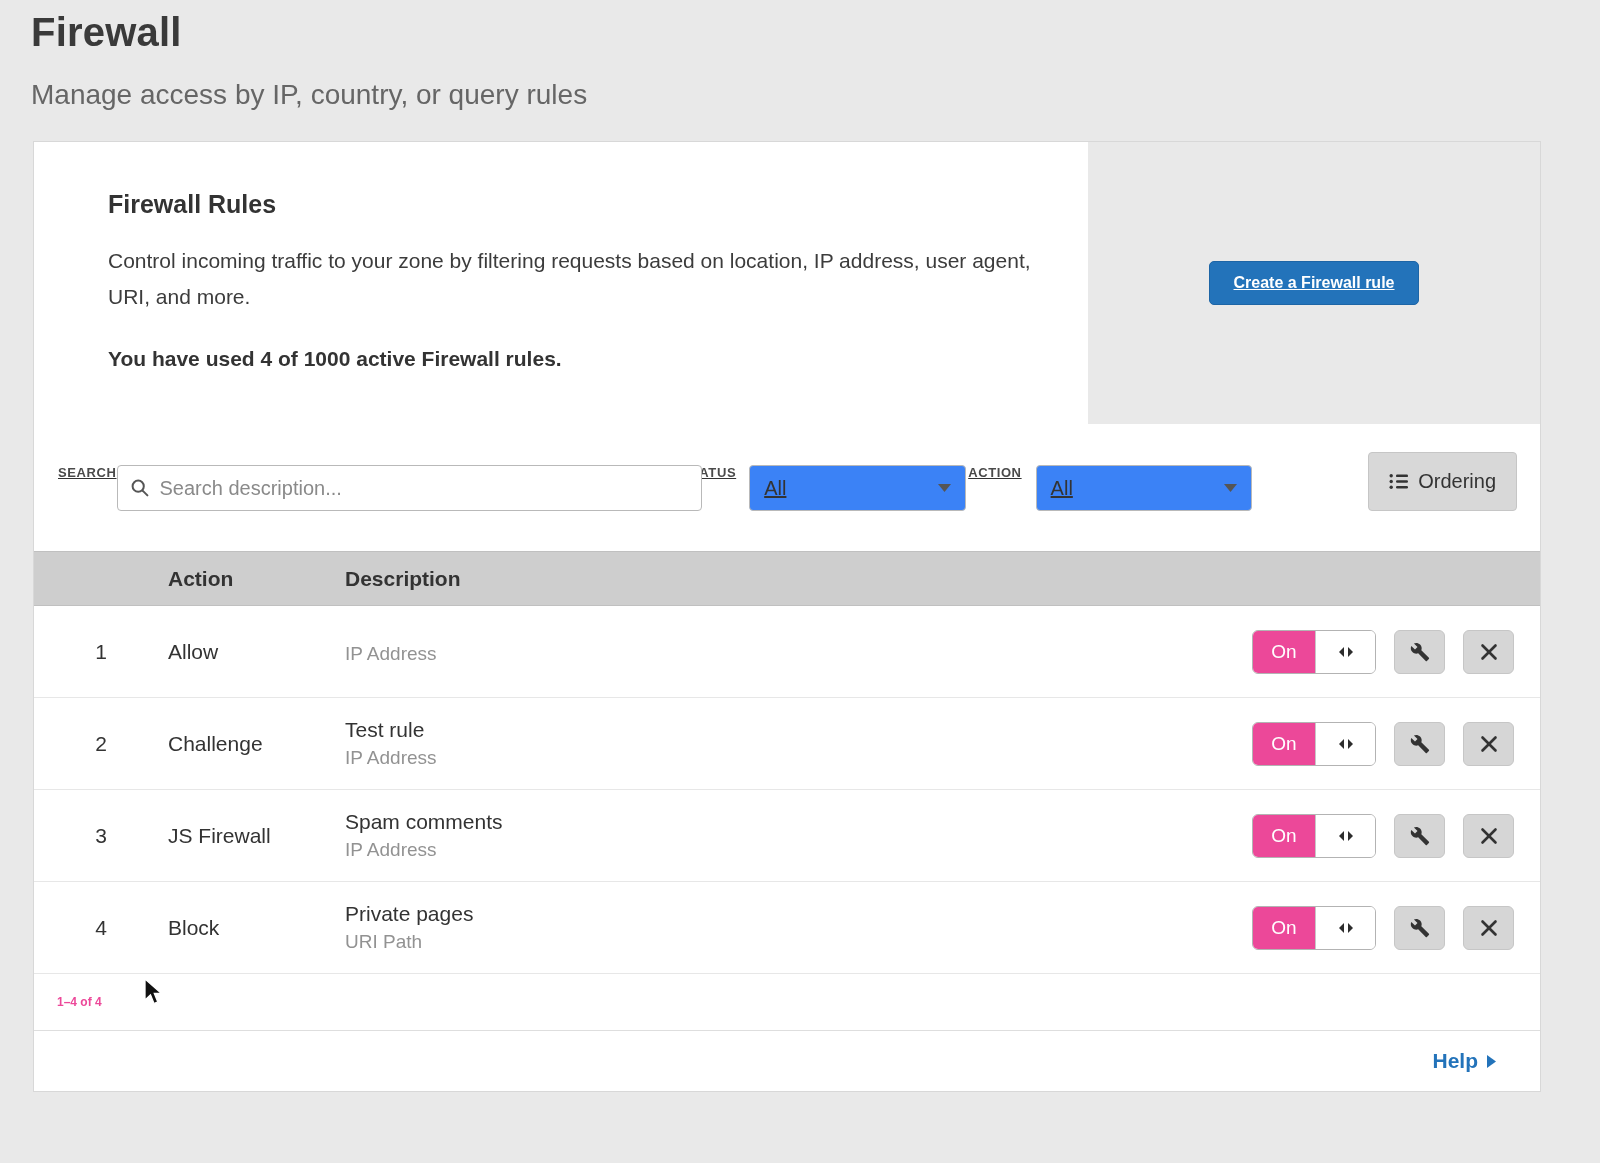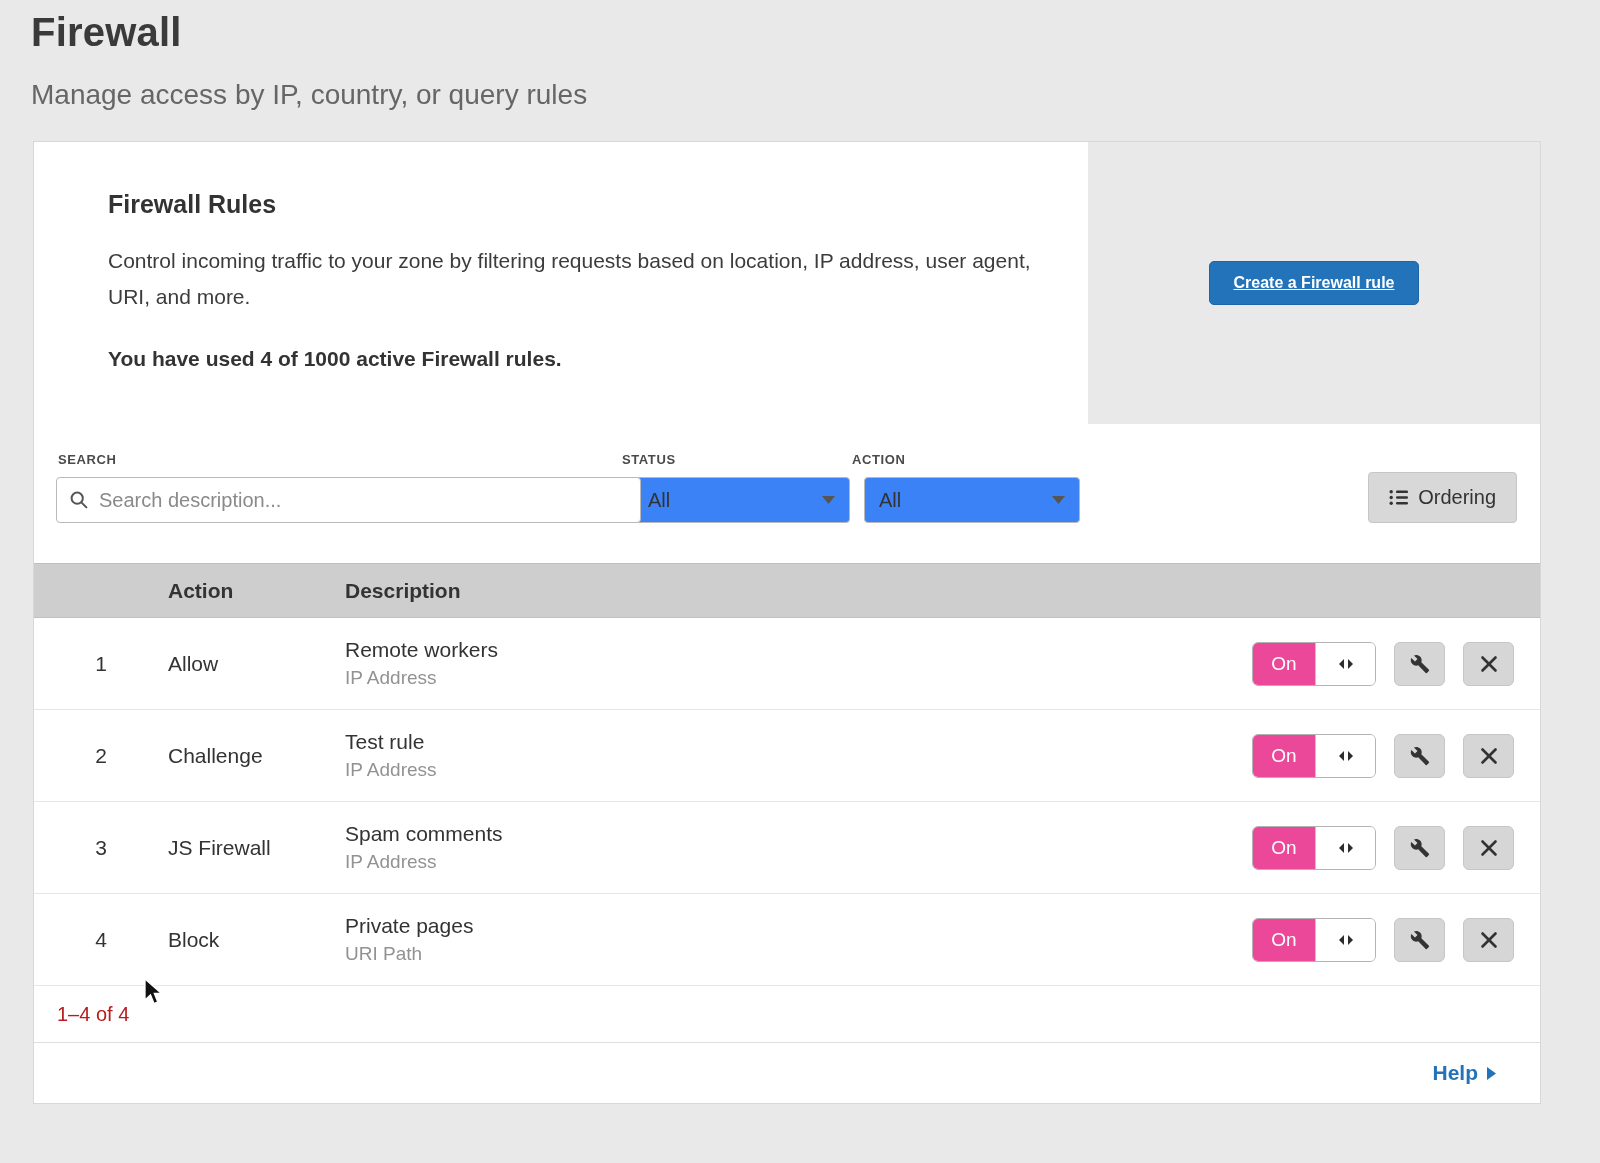--- a/index.html
+++ b/index.html
@@ -46,21 +46,21 @@
     background: #2373ba; color: #fff; border: 1px solid #1d65a6;
     font-family: inherit; font-size: 16px; font-weight: 600;
     padding: 12px 24px; border-radius: 5px; cursor: pointer; text-decoration: underline;
   }
 
   
   .filters {
     display: flex; align-items: flex-end;
     padding: 28px 23px 40px 22px;
   }
-  .filter { display: flex; flex-direction: column; }
+  .filter { display: flex; flex-direction: row; text-decoration: underline; }
   .filter-label {
     font-size: 13px; font-weight: 700; letter-spacing: 0.6px;
     color: #4a4a4a; margin: 0 0 10px 2px;
   }
   .input-wrap { position: relative; width: 564px; }
   .input-wrap svg { position: absolute; left: 13px; top: 13px; }
   .search-input {
     width: 585px; height: 46px;
     border: 1px solid #b9b9b9; border-radius: 4px;
     padding: 0 12px 0 42px; font-family: inherit; font-size: 20px; color: #333;
@@ -70,21 +70,21 @@
   .select {
     height: 46px; background: #3b82f6;
     border: 1px solid #b9b9b9; border-radius: 4px;
     display: flex; align-items: center; justify-content: space-between;
     padding: 0 14px 0 14px; font-size: 20px; color: #333; cursor: pointer;
   }
   .select-status { width: 217px; margin-left: 13px; }
   .select-action { width: 216px; margin-left: 14px; }
   .ordering-btn {
     margin-left: auto;
-    height: 51px; padding: 0 20px;
+    height: 59px; padding: 0 20px;
     background: #d8d8d8; border: 1px solid #c6c6c6; border-radius: 4px;
     display: flex; align-items: center; gap: 10px;
     font-family: inherit; font-size: 20px; color: #333; cursor: pointer;
   }
 
   
   .thead {
     height: 55px; background: #cecece;
     border-top: 1px solid #c0c0c0; border-bottom: 1px solid #c0c0c0;
     display: flex; align-items: center;
@@ -118,21 +118,21 @@
     display: flex; align-items: center; justify-content: center;
   }
   .icon-btn {
     width: 51px; height: 44px;
     background: #d6d6d6; border: 1px solid #c6c6c6; border-radius: 6px;
     display: flex; align-items: center; justify-content: center; cursor: pointer;
   }
 
   .table-footer {
     height: 57px; display: flex; align-items: center;
-    padding-left: 23px; font-size: 20px; font-weight: 400; color: #b91c1c;
+    padding-left: 23px; font-size: 12px; font-weight: 700; color: #ec4899;
     border-bottom: 1px solid #dedede;
   }
   .help-row {
     height: 60px; display: flex; align-items: center; justify-content: flex-end;
     padding-right: 44px;
   }
   .help-link {
     display: flex; align-items: center; gap: 9px;
     font-size: 21px; font-weight: 600; color: #2373ba;
     text-decoration: none; cursor: pointer;
@@ -206,21 +206,20 @@
     <div class="thead">
       <div class="col-index"></div>
       <div class="col-action">Action</div>
       <div class="col-desc">Description</div>
     </div>
 
     <div class="trow">
       <div class="col-index cell-index">1</div>
       <div class="col-action cell-action">Allow</div>
       <div class="col-desc">
-        <div class="desc-primary">Remote workers</div>
         <div class="desc-secondary">IP Address</div>
       </div>
       <div class="controls">
         <div class="toggle">
           <span class="toggle-on">On</span>
           <span class="toggle-arrows">
             <svg width="16" height="12" viewBox="0 0 16 12">
               <polygon points="6,1 1,6 6,11" fill="#2d2d2d"></polygon>
               <polygon points="10,1 15,6 10,11" fill="#2d2d2d"></polygon>
             </svg>

